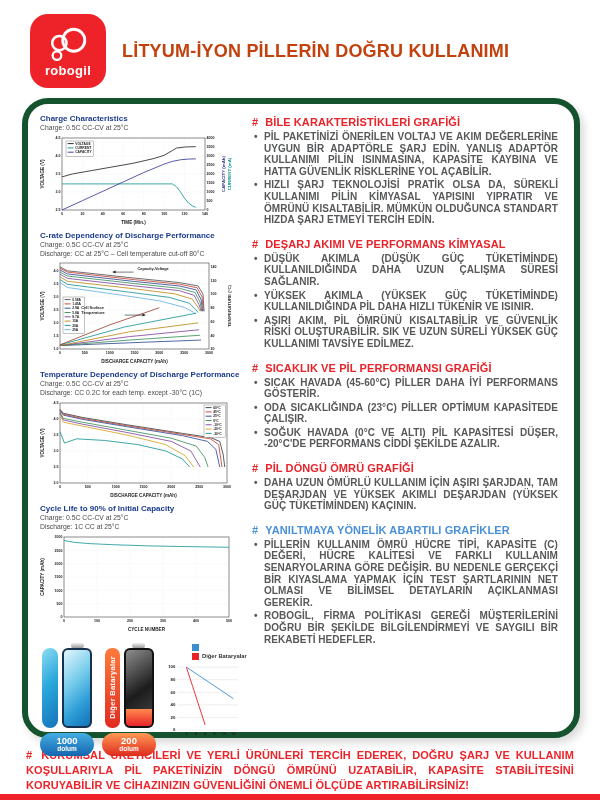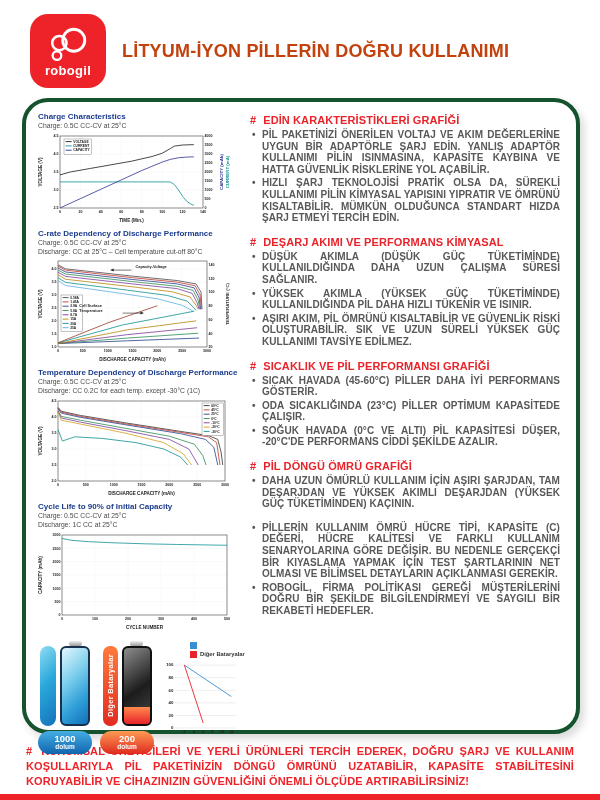--- a/index.html
+++ b/index.html
@@ -8,21 +8,21 @@
 
   
   .header{display:flex;align-items:center;padding:14px 0 0 30px;}
   .logo{width:76px;height:74px;border-radius:18px;background:#ee2329;display:flex;flex-direction:column;
     align-items:center;justify-content:center;flex:none;}
   .logo-text{color:#fff;font-size:13px;font-weight:bold;letter-spacing:.3px;margin-top:-2px;}
   .title{color:#c2410c;font-size:18px;font-weight:800;line-height:1.12;margin-left:16px;width:430px;
     letter-spacing:.2px;}
 
   
-  .card{position:relative;margin:10px 20px 0 22px;border:4px solid #14532d;border-radius:26px;
+  .card{position:relative;margin:10px 20px 0 22px;border:6px solid #14532d;border-radius:26px;
     box-shadow:4px 5px 8px rgba(0,0,0,.15);padding:10px 12px 6px 12px;display:flex;gap:10px;height:612px;
     background:#fff;}
   .col-left{width:202px;flex:none;}
   .col-right{flex:1;padding-top:2px;padding-right:4px;}
 
   .chart-block{margin-bottom:5px;}
   .c-title{font-size:8px;font-weight:bold;color:#1a3b8c;line-height:1.25;}
   .c-sub{font-size:6.8px;color:#4a4a4a;line-height:1.3;}
   .chart-block svg{display:block;margin-top:1px;}
 
@@ -398,21 +398,21 @@
               <polyline points="20.38,6.14 39.15,63.97" fill="none" stroke="#e8232a" stroke-width="0.9" stroke-linejoin="round"></polyline>
             </svg>
         </div>
       </div>
 
     </div>
 
     <div class="col-right">
 
       <div class="section">
-        <div class="heading"><span class="hash">#</span><span>EDİN KARAKTERİSTİKLERİ GRAFİĞİ</span></div>
+        <div class="heading"><span class="hash">#</span><span>BİLE KARAKTERİSTİKLERİ GRAFİĞİ</span></div>
         <ul>
           <li>PİL PAKETİNİZİ ÖNERİLEN VOLTAJ VE AKIM DEĞERLERİNE UYGUN BİR ADAPTÖRLE ŞARJ EDİN. YANLIŞ ADAPTÖR KULLANIMI PİLİN ISINMASINA, KAPASİTE KAYBINA VE HATTA GÜVENLİK RİSKLERİNE YOL AÇABİLİR.</li>
           <li>HIZLI ŞARJ TEKNOLOJİSİ PRATİK OLSA DA, SÜREKLİ KULLANIMI PİLİN KİMYASAL YAPISINI YIPRATIR VE ÖMRÜNÜ KISALTABİLİR. MÜMKÜN OLDUĞUNCA STANDART HIZDA ŞARJ ETMEYİ TERCİH EDİN.</li>
         </ul>
       </div>
 
       <div class="section">
         <div class="heading"><span class="hash">#</span><span>DEŞARJ AKIMI VE PERFORMANS KİMYASAL</span></div>
         <ul>
           <li>DÜŞÜK AKIMLA (DÜŞÜK GÜÇ TÜKETİMİNDE) KULLANILDIĞINDA DAHA UZUN ÇALIŞMA SÜRESİ SAĞLANIR.</li>
@@ -431,20 +431,21 @@
       </div>
 
       <div class="section">
         <div class="heading"><span class="hash">#</span><span>PİL DÖNGÜ ÖMRÜ GRAFİĞİ</span></div>
         <ul>
           <li>DAHA UZUN ÖMÜRLÜ KULLANIM İÇİN AŞIRI ŞARJDAN, TAM DEŞARJDAN VE YÜKSEK AKIMLI DEŞARJDAN (YÜKSEK GÜÇ TÜKETİMİNDEN) KAÇININ.</li>
         </ul>
       </div>
 
       <div class="section">
+        <div class="heading blue"><span class="hash">#</span><span>YANILTMAYA YÖNELİK ABARTILI GRAFİKLER</span></div>
         <ul>
           <li>PİLLERİN KULLANIM ÖMRÜ HÜCRE TİPİ, KAPASİTE (C) DEĞERİ, HÜCRE KALİTESİ VE FARKLI KULLANIM SENARYOLARINA GÖRE DEĞİŞİR. BU NEDENLE GERÇEKÇİ BİR KIYASLAMA YAPMAK İÇİN TEST ŞARTLARININ NET OLMASI VE BİLİMSEL DETAYLARIN AÇIKLANMASI GEREKİR.</li>
           <li>ROBOGİL, FİRMA POLİTİKASI GEREĞİ MÜŞTERİLERİNİ DOĞRU BİR ŞEKİLDE BİLGİLENDİRMEYİ VE SAYGILI BİR REKABETİ HEDEFLER.</li>
         </ul>
       </div>
 
     </div>
   </div>
 
   <div class="footer">

